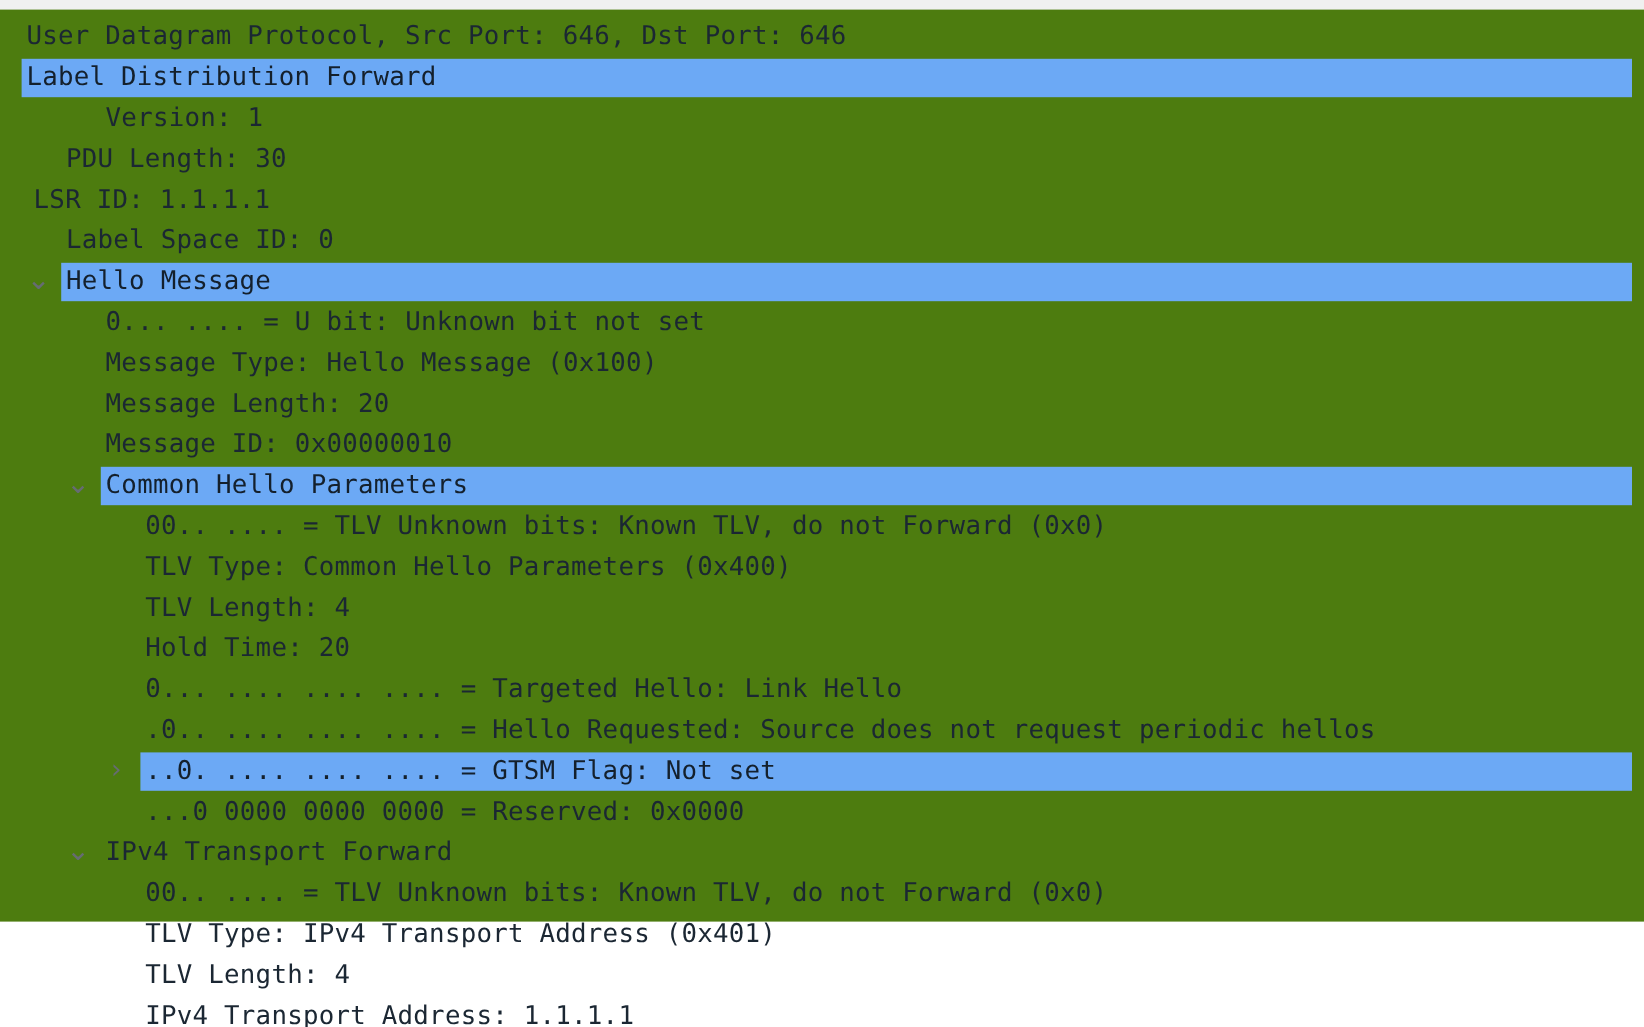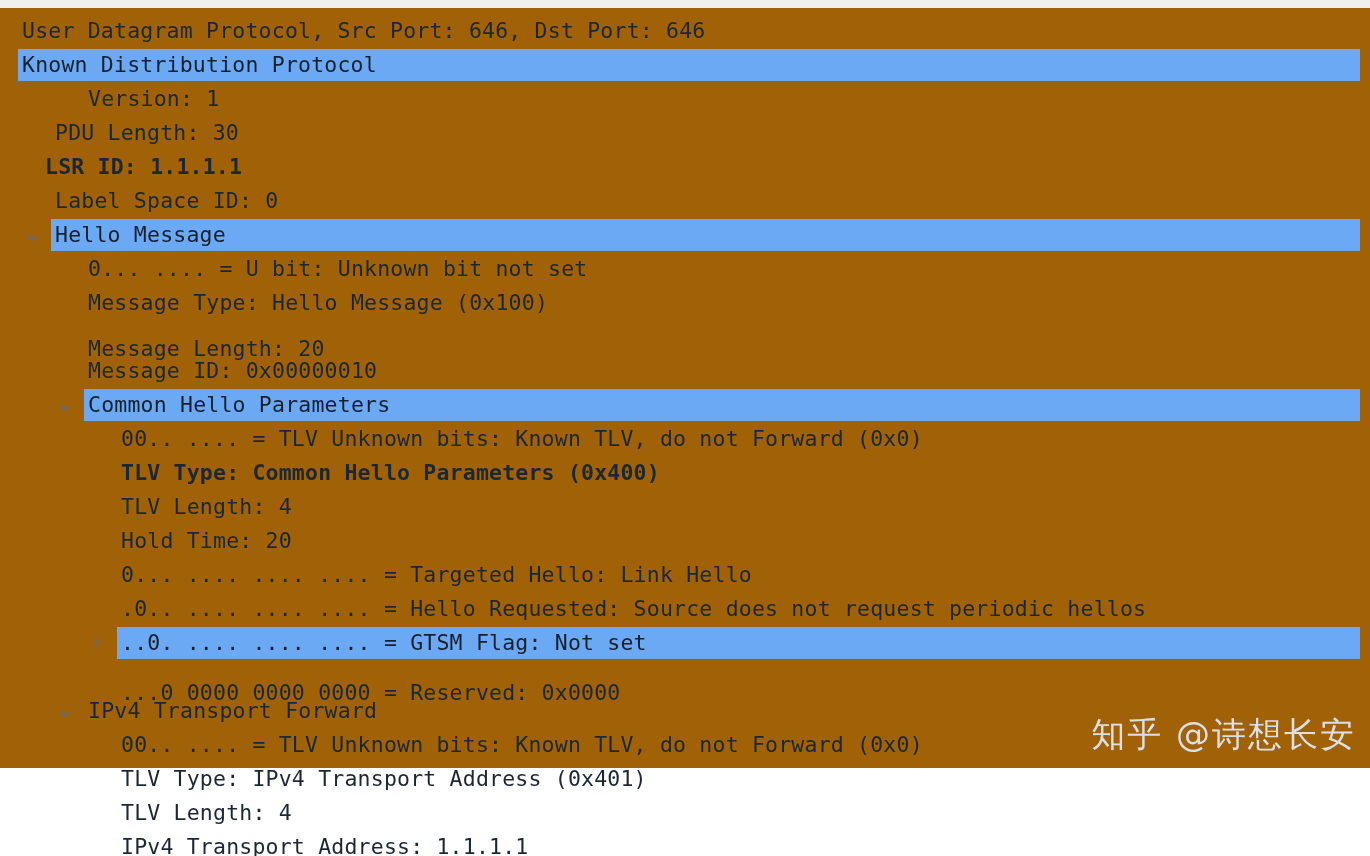--- a/index.html
+++ b/index.html
@@ -11,21 +11,21 @@
     width: 1370px;
     height: 856px;
     overflow: hidden;
     font-family: "DejaVu Sans Mono", "Liberation Mono", monospace;
   }
 
   #tree {
     position: relative;
     width: 1370px;
     height: 768px;
-    background: #a16207;
+    background: #4d7c0f;
   }
 
   
   .top-strip {
     position: absolute;
     left: 0;
     top: 0;
     width: 1370px;
     height: 8px;
     background: #f0f0f0;
@@ -90,39 +90,38 @@
     user-select: none;
   }
 </style>
 </head>
 <body>
 
 <div id="tree">
   <div class="top-strip"></div>
   <div id="rows-host">
       <div class="row" style="top: 14px;"><span class="txt" style="margin-left: 22px;">User Datagram Protocol, Src Port: 646, Dst Port: 646</span></div>
-      <div class="row sel" style="top: 48px;"><div class="hl" style="left: 18px; width: 1342px;"></div><span class="txt" style="margin-left: 22px;">Known Distribution Protocol</span></div>
+      <div class="row sel" style="top: 48px;"><div class="hl" style="left: 18px; width: 1342px;"></div><span class="txt" style="margin-left: 22px;">Label Distribution Forward</span></div>
       <div class="row" style="top: 82px; padding-left: 33px;"><span class="txt" style="margin-left: 55px;">Version: 1</span></div>
       <div class="row" style="top: 116px;"><span class="txt" style="margin-left: 55px;">PDU Length: 30</span></div>
-      <div class="row" style="top: 150px;"><span class="txt" style="margin-left: 45px; font-weight: bold;">LSR ID: 1.1.1.1</span></div>
+      <div class="row" style="top: 150px;"><span class="txt" style="margin-left: 28px;">LSR ID: 1.1.1.1</span></div>
       <div class="row" style="top: 184px;"><span class="txt" style="margin-left: 55px;">Label Space ID: 0</span></div>
       <div class="row sel" style="top: 218px;"><div class="hl" style="left: 51px; width: 1309px;"></div><span class="chev down" style="left: 22px;"></span><span class="txt" style="margin-left: 55px;">Hello Message</span></div>
       <div class="row" style="top: 252px;"><span class="txt" style="margin-left: 88px;">0... .... = U bit: Unknown bit not set</span></div>
       <div class="row" style="top: 286px;"><span class="txt" style="margin-left: 88px;">Message Type: Hello Message (0x100)</span></div>
-      <div class="row" style="top: 320px; margin-top: 12px;"><span class="txt" style="margin-left: 88px;">Message Length: 20</span></div>
+      <div class="row" style="top: 320px;"><span class="txt" style="margin-left: 88px;">Message Length: 20</span></div>
       <div class="row" style="top: 354px;"><span class="txt" style="margin-left: 88px;">Message ID: 0x00000010</span></div>
       <div class="row sel" style="top: 388px;"><div class="hl" style="left: 84px; width: 1276px;"></div><span class="chev down" style="left: 55px;"></span><span class="txt" style="margin-left: 88px;">Common Hello Parameters</span></div>
       <div class="row" style="top: 422px;"><span class="txt" style="margin-left: 121px;">00.. .... = TLV Unknown bits: Known TLV, do not Forward (0x0)</span></div>
-      <div class="row" style="top: 456px; font-weight: bold;"><span class="txt" style="margin-left: 121px;">TLV Type: Common Hello Parameters (0x400)</span></div>
+      <div class="row" style="top: 456px;"><span class="txt" style="margin-left: 121px;">TLV Type: Common Hello Parameters (0x400)</span></div>
       <div class="row" style="top: 490px;"><span class="txt" style="margin-left: 121px;">TLV Length: 4</span></div>
       <div class="row" style="top: 524px;"><span class="txt" style="margin-left: 121px;">Hold Time: 20</span></div>
       <div class="row" style="top: 558px;"><span class="txt" style="margin-left: 121px;">0... .... .... .... = Targeted Hello: Link Hello</span></div>
       <div class="row" style="top: 592px;"><span class="txt" style="margin-left: 121px;">.0.. .... .... .... = Hello Requested: Source does not request periodic hellos</span></div>
       <div class="row sel" style="top: 626px;"><div class="hl" style="left: 117px; width: 1243px;"></div><span class="chev right" style="left: 88px;"></span><span class="txt" style="margin-left: 121px;">..0. .... .... .... = GTSM Flag: Not set</span></div>
-      <div class="row" style="top: 676px;"><span class="txt" style="margin-left: 121px;">...0 0000 0000 0000 = Reserved: 0x0000</span></div>
+      <div class="row" style="top: 660px;"><span class="txt" style="margin-left: 121px;">...0 0000 0000 0000 = Reserved: 0x0000</span></div>
       <div class="row" style="top: 694px;"><span class="chev down" style="left: 55px;"></span><span class="txt" style="margin-left: 88px;">IPv4 Transport Forward</span></div>
       <div class="row" style="top: 728px;"><span class="txt" style="margin-left: 121px;">00.. .... = TLV Unknown bits: Known TLV, do not Forward (0x0)</span></div>
       <div class="row" style="top: 762px;"><span class="txt" style="margin-left: 121px;">TLV Type: IPv4 Transport Address (0x401)</span></div>
       <div class="row" style="top: 796px;"><span class="txt" style="margin-left: 121px;">TLV Length: 4</span></div>
       <div class="row" style="top: 830px;"><span class="txt" style="margin-left: 121px;">IPv4 Transport Address: 1.1.1.1</span></div>
     </div>
-  <div class="watermark">知乎 @诗想长安</div>
 </div>
 
 </body></html>

